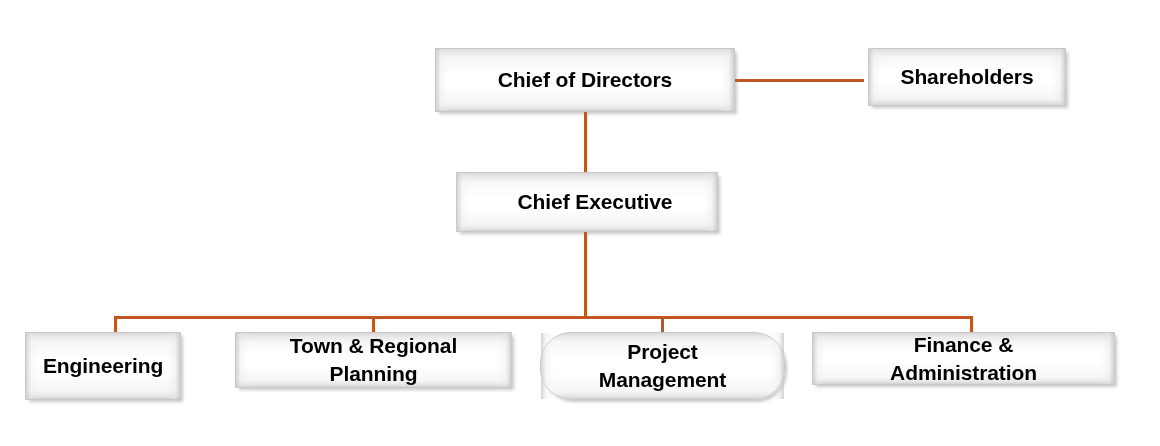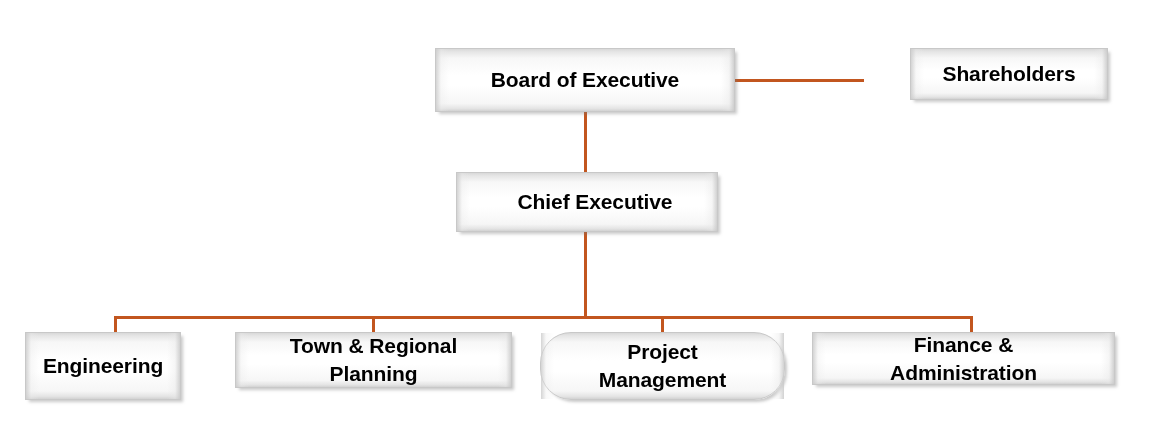--- a/index.html
+++ b/index.html
@@ -88,24 +88,24 @@
   <div class="conn conn-v" style="left:584px; top:230px; height:89px;"></div>
 
   <div class="conn conn-thin-h" style="left:114px; top:316px; width:859px;"></div>
 
   <div class="conn conn-thin-v" style="left:114px; top:316px; height:18px;"></div>
   <div class="conn conn-thin-v" style="left:372px; top:316px; height:18px;"></div>
   <div class="conn conn-thin-v" style="left:661px; top:316px; height:18px;"></div>
   <div class="conn conn-thin-v" style="left:970px; top:316px; height:18px;"></div>
 
   <div class="node" style="left:435px; top:48px; width:300px; height:64px;">
-    <span class="node-label">Board of Executive</span>
+    <span class="node-label">Chief of Directors</span>
   </div>
 
-  <div class="node" style="left:910px; top:48px; width:198px; height:52px;">
+  <div class="node" style="left:868px; top:48px; width:198px; height:58px;">
     <span class="node-label">Shareholders</span>
   </div>
 
   <div class="node" style="left:456px; top:172px; width:262px; height:60px;padding-left:16px;">
     <span class="node-label">Chief Executive</span>
   </div>
 
   <div class="node" style="left:25px; top:332px; width:156px; height:68px;">
     <span class="node-label">Engineering</span>
   </div>

